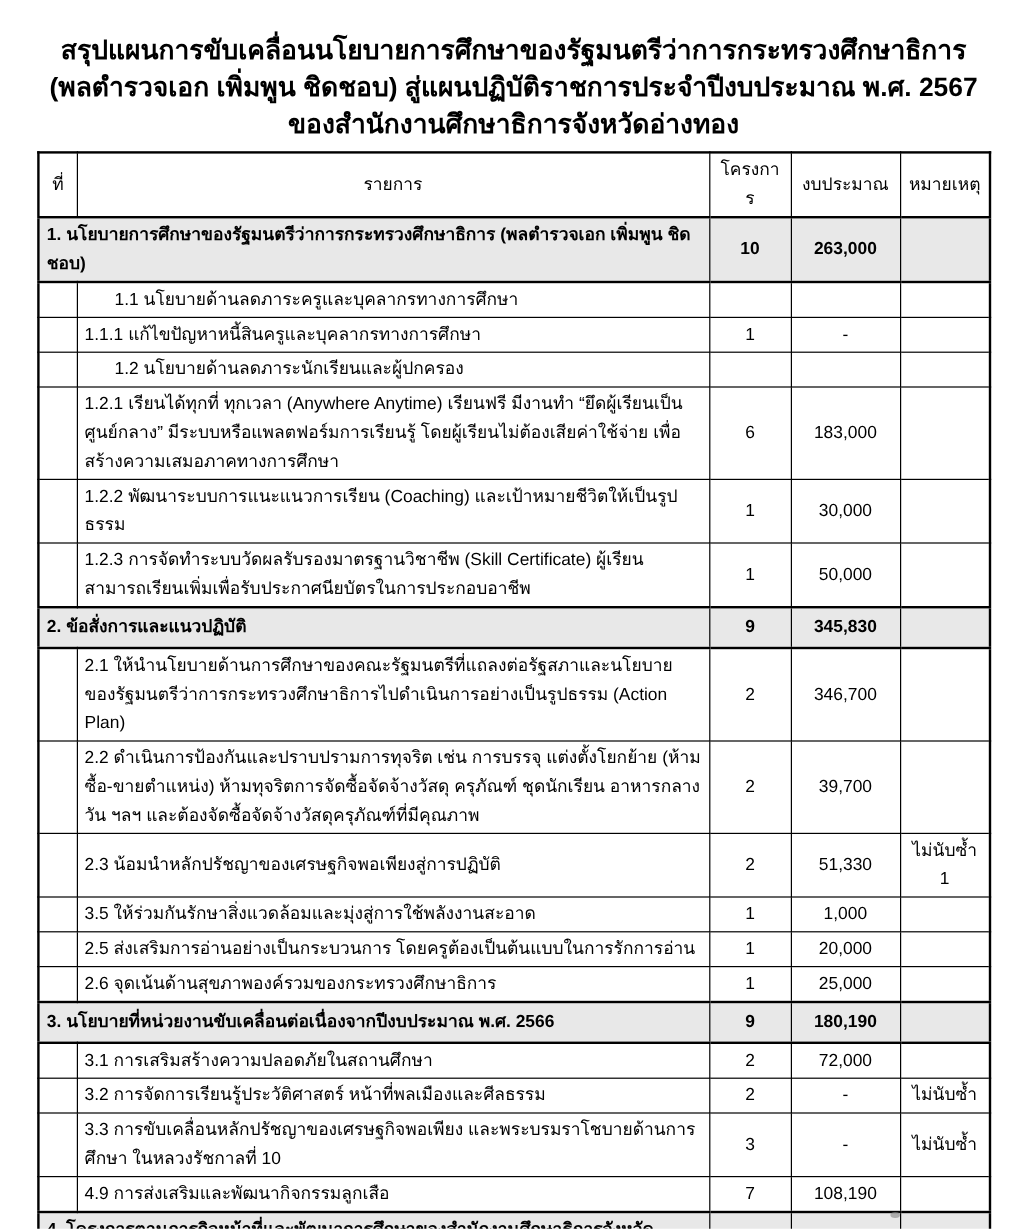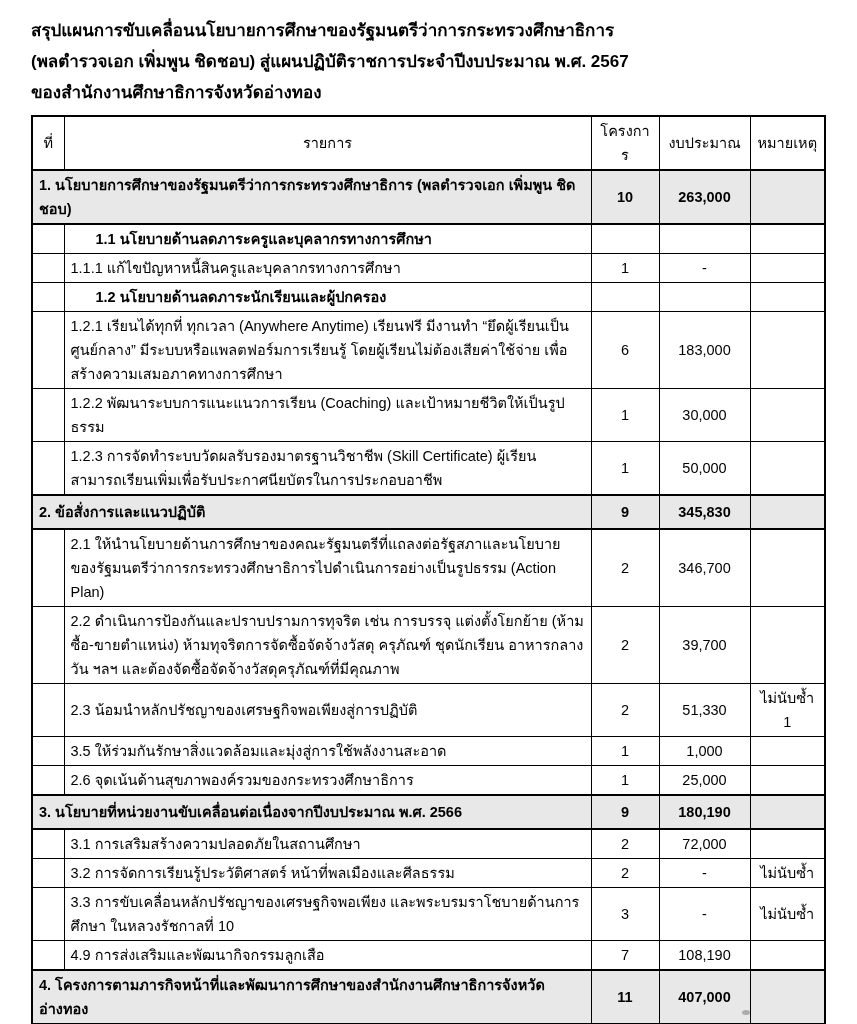--- a/index.html
+++ b/index.html
@@ -8,24 +8,25 @@
     width: 857px; height: 1024px;
     background: #ffffff;
     font-family: "Liberation Sans", sans-serif;
     color: #000;
     overflow: hidden;
     position: relative;
   }
   .doc { padding: 6px 32px 0 31px; }
 
   .title-block {
+    text-align: center;
     font-weight: bold;
-    font-size: 17px;
+    font-size: 22px;
     line-height: 31px;
-    margin-top: 9px;
+    margin-top: 20px;
   }
 
   table.summary {
     border-collapse: collapse;
     table-layout: fixed;
     width: 793px;
     margin-top: 7px;
     border: 2px solid #000;
   }
   th, td {
@@ -48,21 +49,21 @@
   td.num { text-align: center; }
 
   tr.row-section td {
     background: #e8e8e8;
     font-weight: bold;
     border-top-width: 2px;
     border-bottom-width: 2px;
     height: 34px;
   }
   tr.row-subsection td { height: 28px; }
-  tr.row-subsection td.item { font-weight: bold; padding-left: 31px; }
+  tr.row-subsection td.item { font-weight: normal; padding-left: 31px; }
   tr.row-leaf td { height: 28px; }
 
   .scan-artifact {
     position: absolute;
     left: 742px; top: 1010px;
     width: 8px; height: 5px;
     background: #8c8c8c;
     border-radius: 50%;
     opacity: 0.65;
   }
@@ -173,20 +174,27 @@
         </tr>
         <tr class="row-leaf">
           <td class="no"></td>
           <td class="item">3.5 ให้ร่วมกันรักษาสิ่งแวดล้อมและมุ่งสู่การใช้พลังงานสะอาด</td>
           <td class="num">1</td>
           <td class="num">1,000</td>
           <td class="num"></td>
         </tr>
         <tr class="row-leaf">
           <td class="no"></td>
+          <td class="item">2.5 ส่งเสริมการอ่านอย่างเป็นกระบวนการ โดยครูต้องเป็นต้นแบบในการรักการอ่าน</td>
+          <td class="num">1</td>
+          <td class="num">20,000</td>
+          <td class="num"></td>
+        </tr>
+        <tr class="row-leaf">
+          <td class="no"></td>
           <td class="item">2.6 จุดเน้นด้านสุขภาพองค์รวมของกระทรวงศึกษาธิการ</td>
           <td class="num">1</td>
           <td class="num">25,000</td>
           <td class="num"></td>
         </tr>
         <tr class="row-section">
           <td class="item" colspan="2">3. นโยบายที่หน่วยงานขับเคลื่อนต่อเนื่องจากปีงบประมาณ พ.ศ. 2566</td>
           <td class="num">9</td>
           <td class="num">180,190</td>
           <td class="num"></td>

